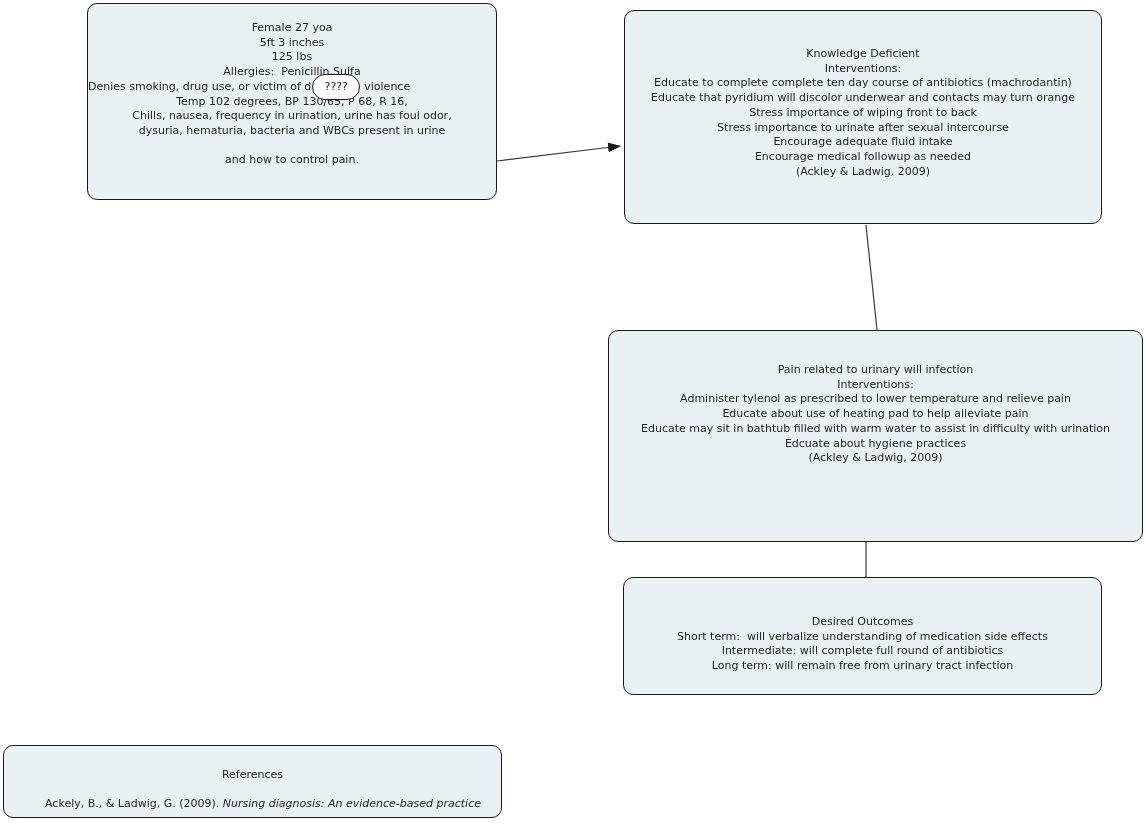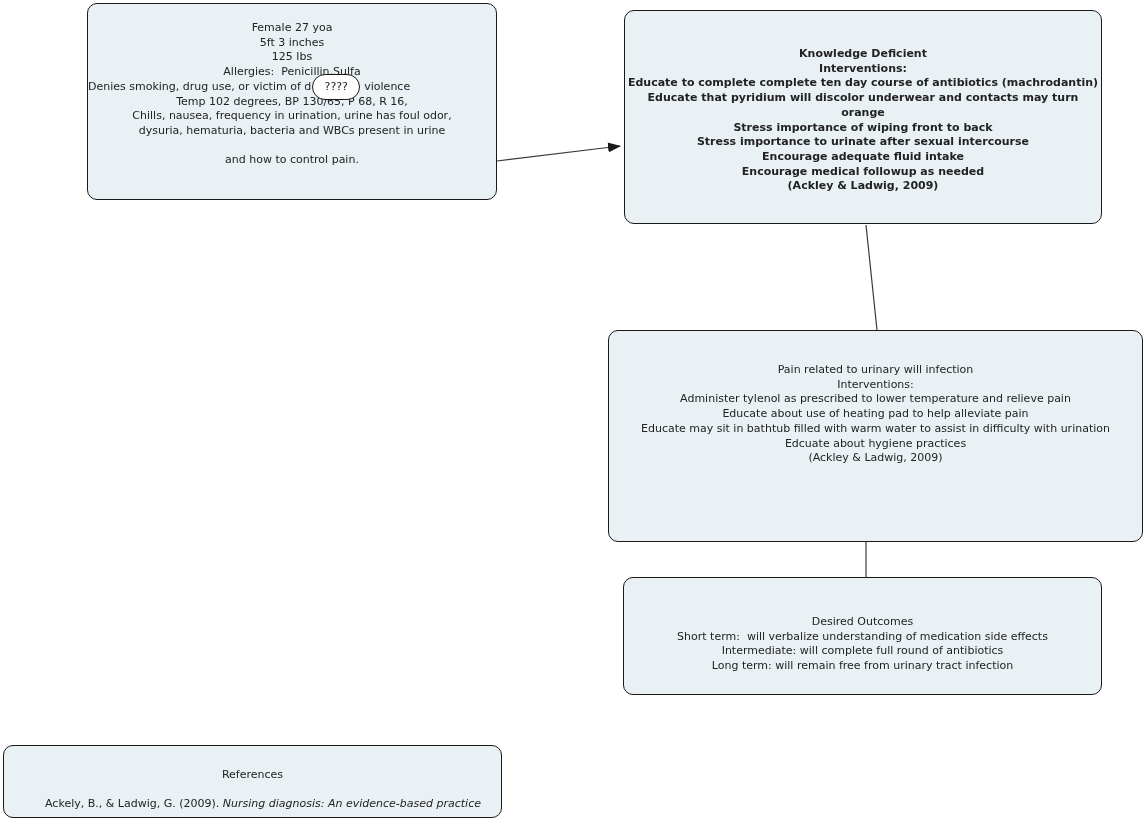--- a/index.html
+++ b/index.html
@@ -50,21 +50,21 @@
     display: inline-flex;
     align-items: center;
     justify-content: center;
     margin-left: 1px;
     margin-right: 4px;
     flex: 0 0 auto;
   }
   .italic { font-style: italic; text-align: right; }
 
   .box-patient    { left: 87px;  top: 3px;   width: 410px; height: 197px; padding-top: 17px; }
-  .box-knowledge  { left: 624px; top: 10px;  width: 478px; height: 214px; padding-top: 36px; font-weight: bold; }
+  .box-knowledge  { left: 624px; top: 10px;  width: 478px; height: 214px; padding-top: 36px; }
   .box-pain       { left: 608px; top: 330px; width: 535px; height: 212px; padding-top: 32px; }
   .box-outcomes   { left: 623px; top: 577px; width: 479px; height: 118px; padding-top: 37px; }
   .box-references { left: 3px;   top: 745px; width: 499px; height: 73px;  padding-top: 22px; }
 
   svg.connectors {
     position: absolute;
     left: 0; top: 0;
     width: 1146px; height: 824px;
     pointer-events: none;
     z-index: 1;

